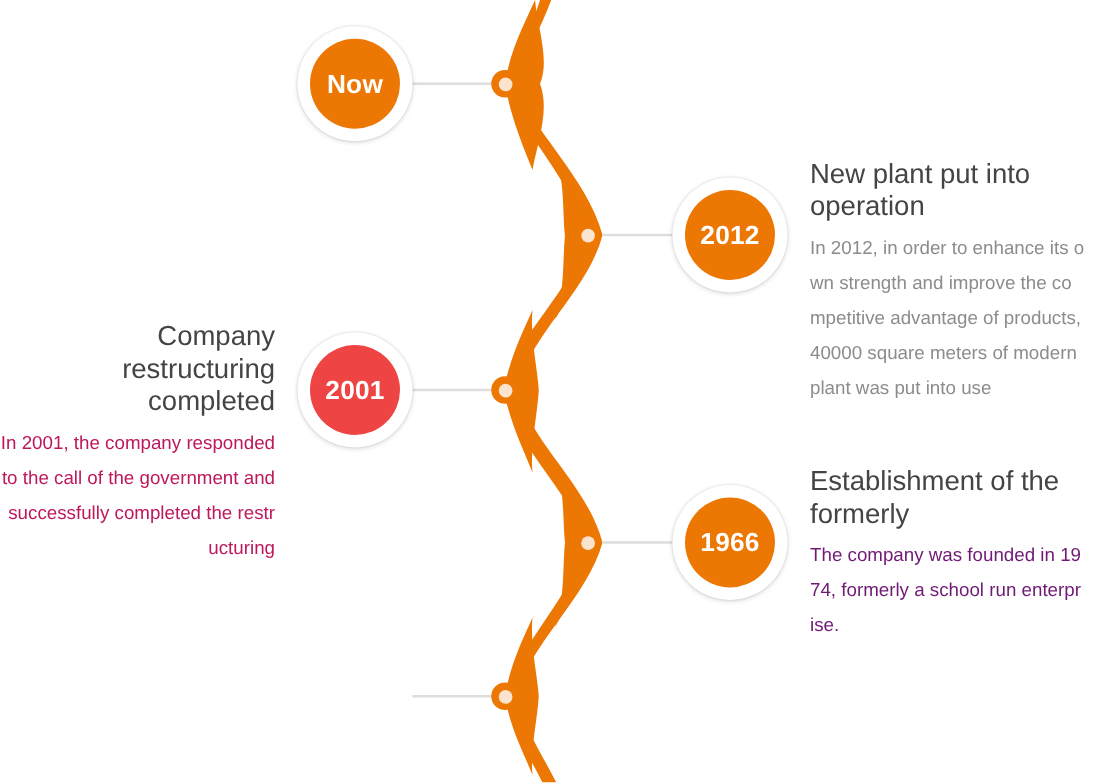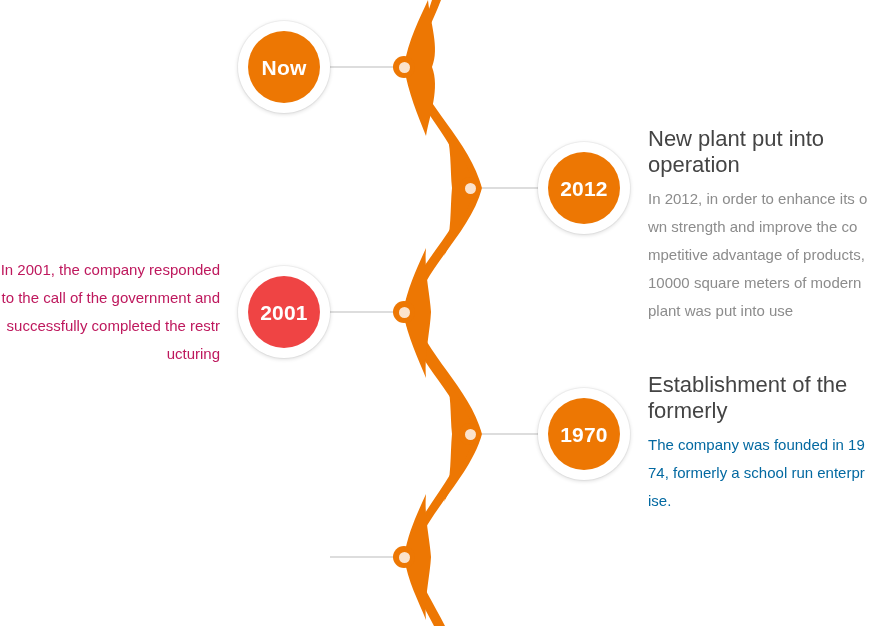--- a/index.html
+++ b/index.html
@@ -180,32 +180,33 @@
   </div>
 
   <div class="bubble" style="left:238px; top:266px;">
     <div class="bubble-disc" style="background: #ef4444;">
       <span class="bubble-label">2001</span>
     </div>
   </div>
 
   <div class="bubble" style="left:538px; top:388px;">
     <div class="bubble-disc" style="background: rgb(237, 119, 3);">
-      <span class="bubble-label">1970</span>
+      <span class="bubble-label">1966</span>
     </div>
   </div>
 
 
   <div class="entry-text right" style="left:648px; top:126px;">
     <h3 class="entry-title" style="color: rgb(68, 68, 68);">New plant put into operation</h3>
-    <p class="entry-desc" style="color: rgb(140, 140, 140);">In 2012, in order to enhance its own strength and improve the competitive advantage of products, 10000 square meters of modern plant was put into use</p>
+    <p class="entry-desc" style="color: rgb(140, 140, 140);">In 2012, in order to enhance its own strength and improve the competitive advantage of products, 40000 square meters of modern plant was put into use</p>
   </div>
 
   <div class="entry-text left" style="left:0px; top:256px;">
+    <h3 class="entry-title" style="color: rgb(68, 68, 68);">Company restructuring completed</h3>
     <p class="entry-desc" style="color: #be185d;">In 2001, the company responded to the call of the government and successfully completed the restructuring</p>
   </div>
 
   <div class="entry-text right" style="left:648px; top:372px;">
     <h3 class="entry-title" style="color: rgb(68, 68, 68);">Establishment of the formerly</h3>
-    <p class="entry-desc" style="color: #0369a1;">The company was founded in 1974, formerly a school run enterprise.</p>
+    <p class="entry-desc" style="color: #701a75;">The company was founded in 1974, formerly a school run enterprise.</p>
   </div>
 
 </div>
 
 </body></html>

